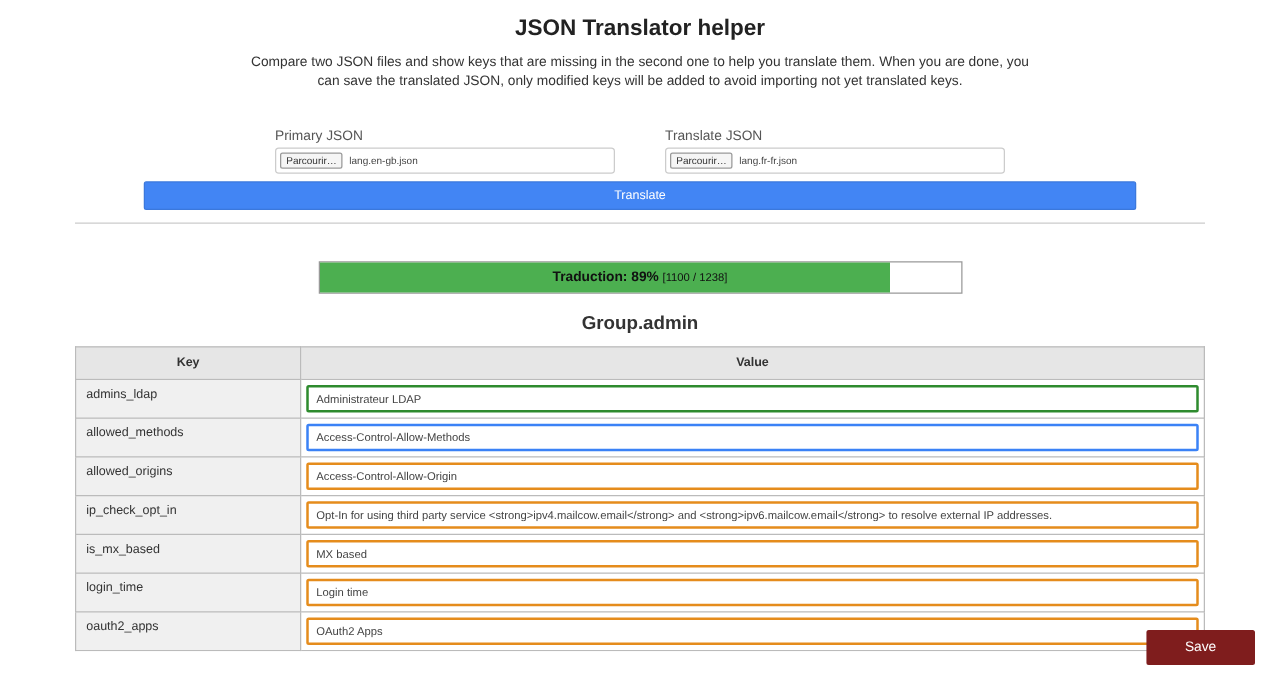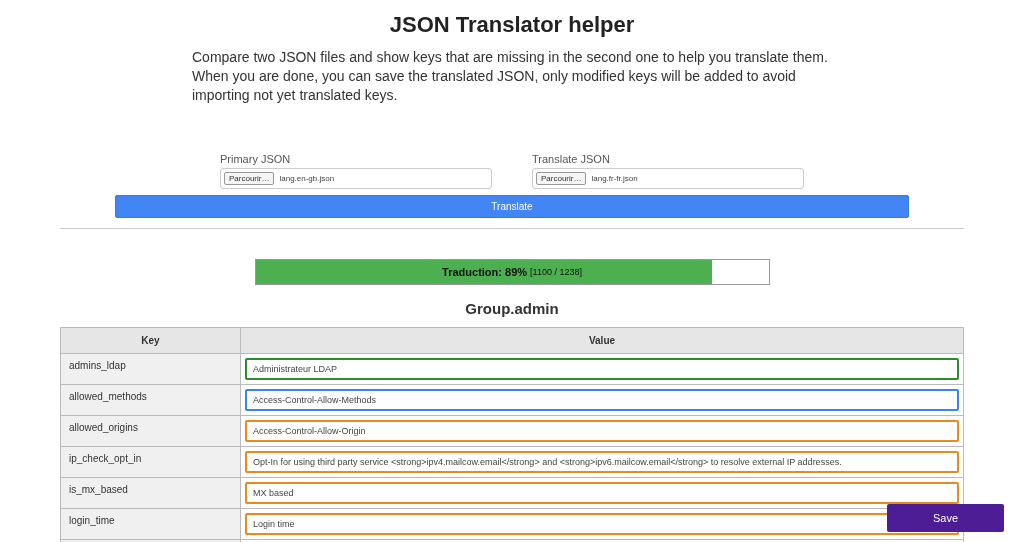--- a/index.html
+++ b/index.html
@@ -12,31 +12,31 @@
       background: #ffffff;
       color: #333;
       font-size: 13px;
     }
     .container {
       width: 100%;
       padding: 0 60px;
     }
     h1 {
       text-align: center;
-      font-size: 22px;
+      font-size: 18px;
       font-weight: bold;
       margin-top: 12px;
       margin-bottom: 10px;
       color: #222;
     }
     .description {
       max-width: 640px;
-      margin: 0 auto 48px;
-      text-align: left;
-      font-size: 14px;
+      margin: 0 auto 30px;
+      text-align: center;
+      font-size: 11px;
       color: #333;
       line-height: 1.35;
     }
     .file-row {
       display: flex;
       gap: 40px;
       margin: 0 160px 6px;
       justify-content: space-between;
     }
     .file-col {
@@ -165,24 +165,24 @@
     .value-input.active {
       border: 2px solid #3b82f6;
     }
     .value-input.untranslated {
       border: 2px solid #e58c1c;
     }
     .save-btn {
       position: fixed;
       bottom: 10px;
       right: 20px;
-      background: #4c1d95;
+      background: #7f1d1d;
       color: #fff;
       border: none;
-      padding: 8px 46px;
+      padding: 8px 31px;
       font-size: 11px;
       cursor: pointer;
       border-radius: 2px;
       margin-top: 15px;
     }
   </style>
 </head>
 <body>
 
 <div class="container">

